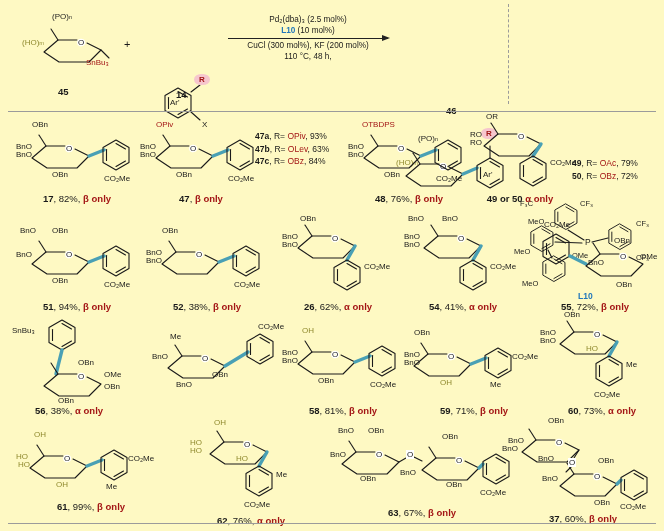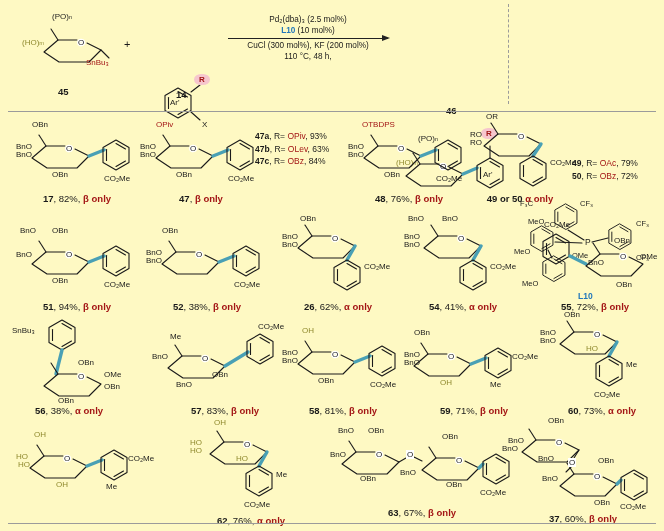--- a/index.html
+++ b/index.html
@@ -306,21 +306,20 @@
           <use href="#chair" transform="translate(18,30)"></use>
           <line class="tl" x1="75" y1="48" x2="98" y2="34"></line>
           <use href="#benz" transform="translate(96,16)"></use>
         </svg>
       <span class="lb" style="left:20px;top:14px">Me</span>
       <span class="lb" style="left:2px;top:34px">BnO</span>
       <span class="lb" style="left:26px;top:62px">BnO</span>
       <span class="lb" style="left:62px;top:52px">OBn</span>
       <span class="lb" style="left:108px;top:4px">CO₂Me</span>
     </div>
-    <div class="capline"><b>57</b><span>, 83%, </span><b class="red">β only</b></div>
   </div>
 
   <div class="abs" style="left:282px;top:318px;width:122px">
     <div class="st" style="height:84px">
       <svg width="122" height="84">
           <use href="#chair" transform="translate(16,26)"></use>
           <line class="tl" x1="73" y1="44" x2="88" y2="38"></line>
           <use href="#benz" transform="translate(86,28)"></use>
         </svg>
       <span class="lb olv" style="left:20px;top:8px">OH</span>
@@ -373,20 +372,21 @@
           <line class="tl" x1="71" y1="42" x2="86" y2="36"></line>
           <use href="#benz" transform="translate(84,26)"></use>
         </svg>
       <span class="lb olv" style="left:18px;top:6px">OH</span>
       <span class="lb olv" style="left:0;top:28px">HO</span>
       <span class="lb olv" style="left:2px;top:36px">HO</span>
       <span class="lb olv" style="left:40px;top:56px">OH</span>
       <span class="lb" style="left:90px;top:58px">Me</span>
       <span class="lb" style="left:112px;top:30px">CO₂Me</span>
     </div>
+    <div class="capline"><b>61</b><span>, 99%, </span><b class="red">β only</b></div>
   </div>
 
   <div class="abs" style="left:186px;top:424px;width:130px">
     <div class="st" style="height:88px">
       <svg width="130" height="88">
           <use href="#chair" transform="translate(24,10)"></use>
           <line class="tl" x1="81" y1="28" x2="73" y2="42"></line>
           <use href="#benz" transform="translate(59,42)"></use>
         </svg>
       <span class="lb olv" style="left:28px;top:-6px">OH</span>

